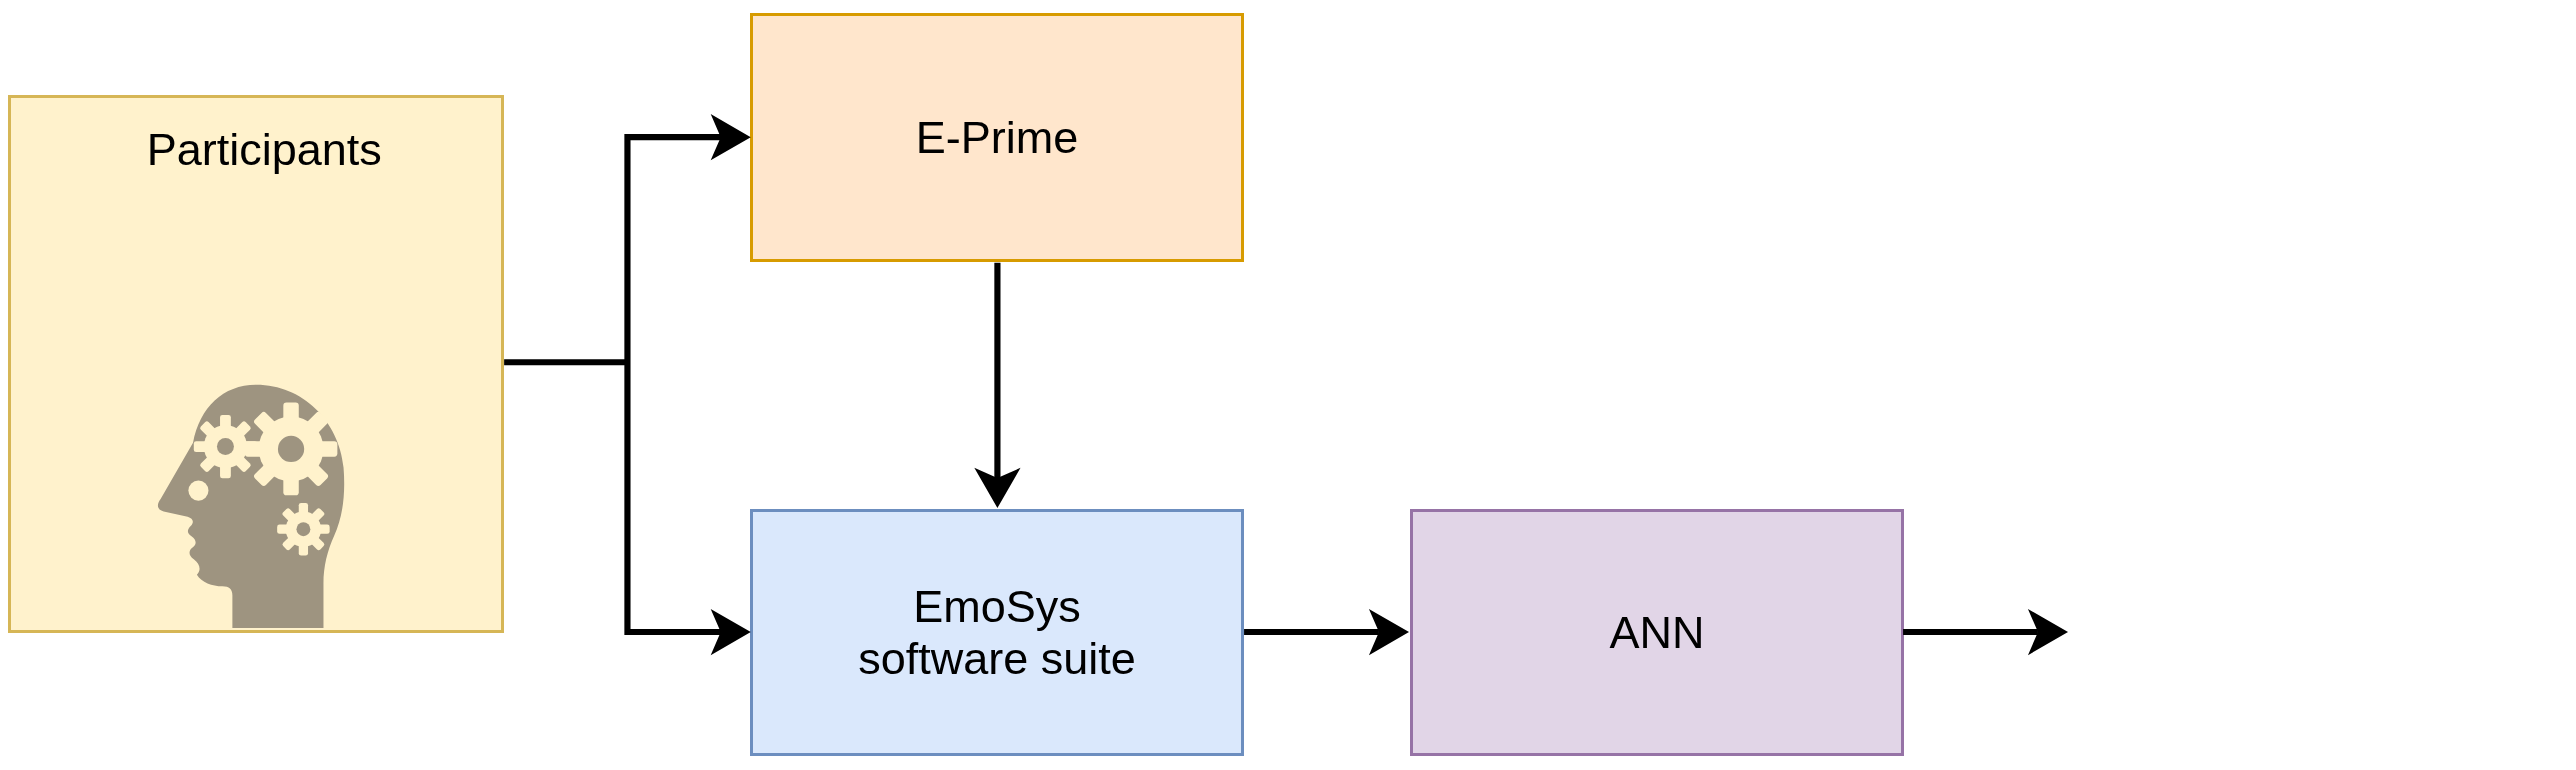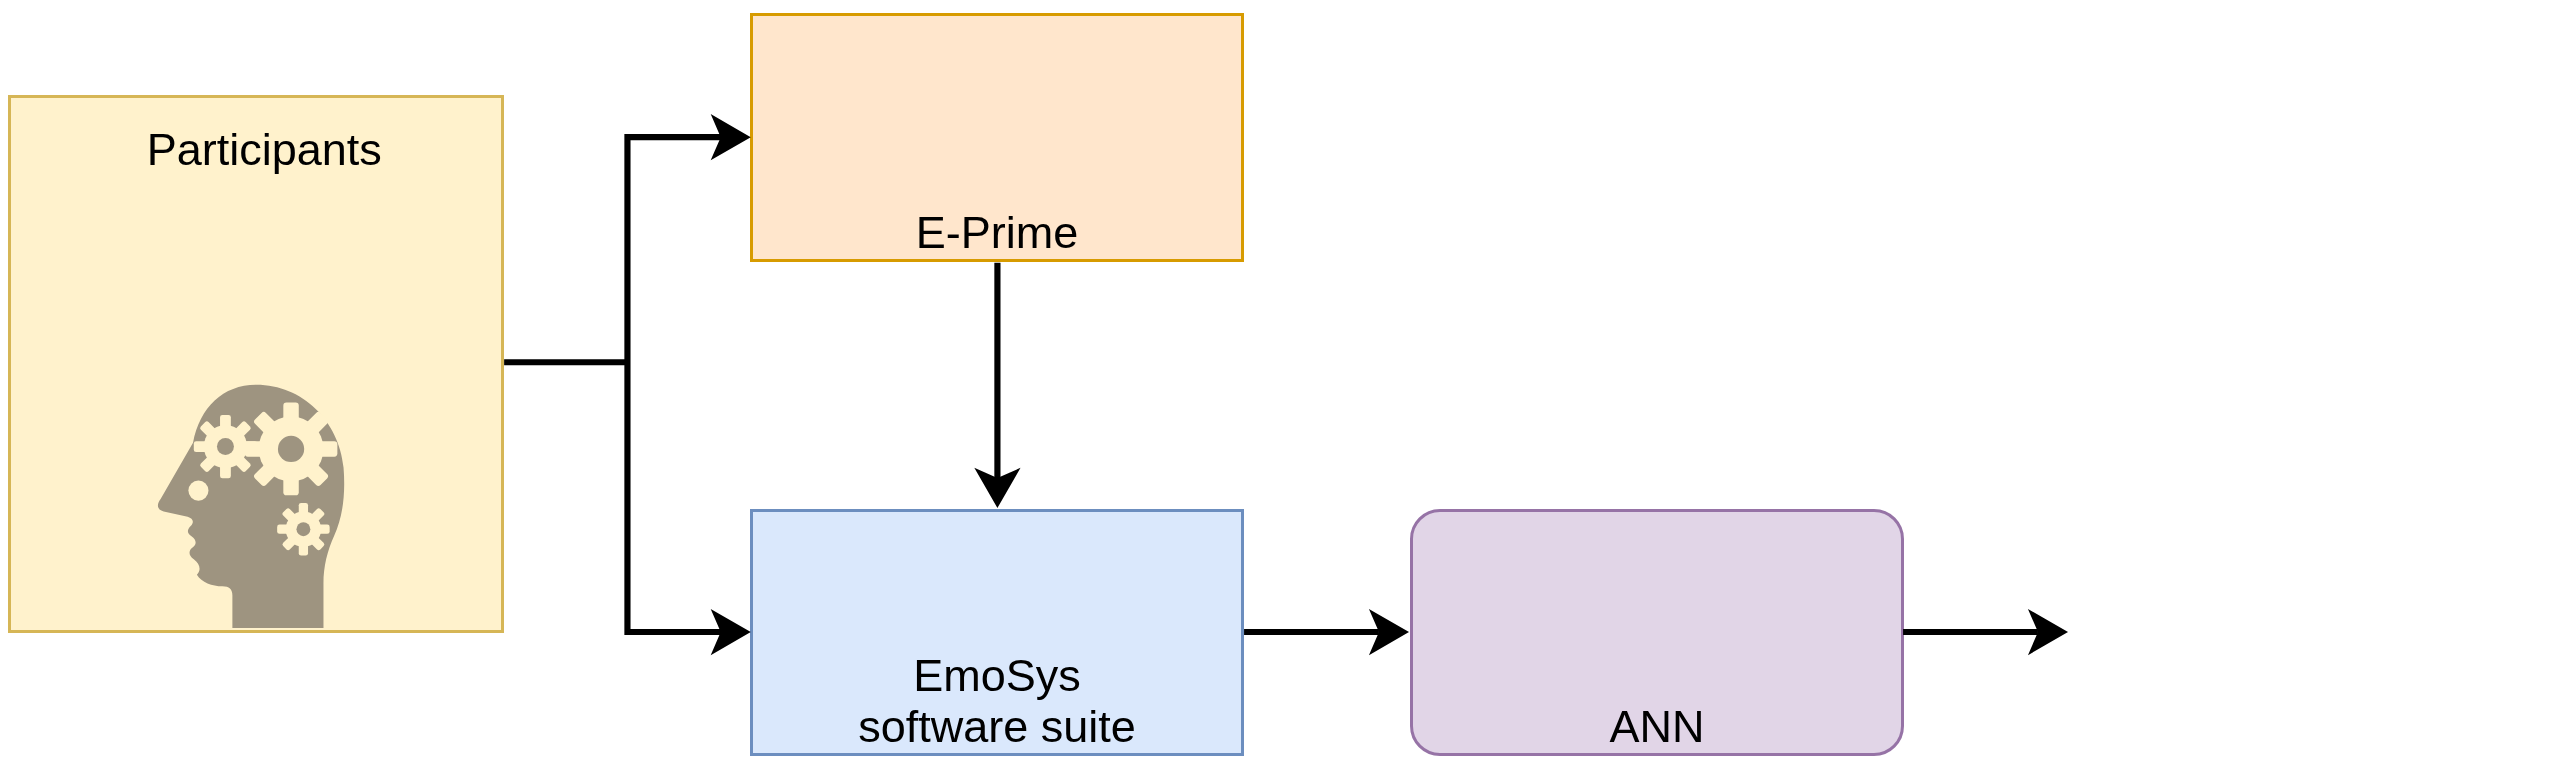--- a/index.html
+++ b/index.html
@@ -9,21 +9,21 @@
     height: 770px;
     background: #ffffff;
     font-family: "Liberation Sans", sans-serif;
     overflow: hidden;
   }
   .node {
     position: absolute;
     box-sizing: border-box;
     border: 3.9px solid #000;
     display: flex;
-    align-items: flex-end;
+    align-items: center;
     justify-content: center;
   }
   .node-label {
     color: #000000;
     font-size: 45px;
     line-height: 1.15;
     text-align: center;
     white-space: pre-line;
   }
   
@@ -123,21 +123,21 @@
 
   <div class="node" id="node-eprime" style="background: rgb(255, 230, 204); border-color: rgb(215, 155, 0);">
     <span class="node-label">E-Prime</span>
   </div>
 
   <div class="node" id="node-emosys" style="background: rgb(218, 232, 252); border-color: rgb(108, 142, 191);">
     <span class="node-label">EmoSys
 software suite</span>
   </div>
 
-  <div class="node" id="node-ann" style="background: rgb(225, 213, 231); border-color: rgb(150, 115, 166); border-radius: 30px;">
+  <div class="node" id="node-ann" style="background: rgb(225, 213, 231); border-color: rgb(150, 115, 166);">
     <span class="node-label">ANN</span>
   </div>
 
 
   <svg id="edges-overlay" viewBox="0 0 3340 999">
     <g stroke="#000000" stroke-width="8" fill="none">
 
       <path d="M653 470 L817 470 M813 174 L813 824 M813 178 L935 178 M813 820 L935 820"></path>
 
       <path d="M1293 341 L1293 620"></path>

